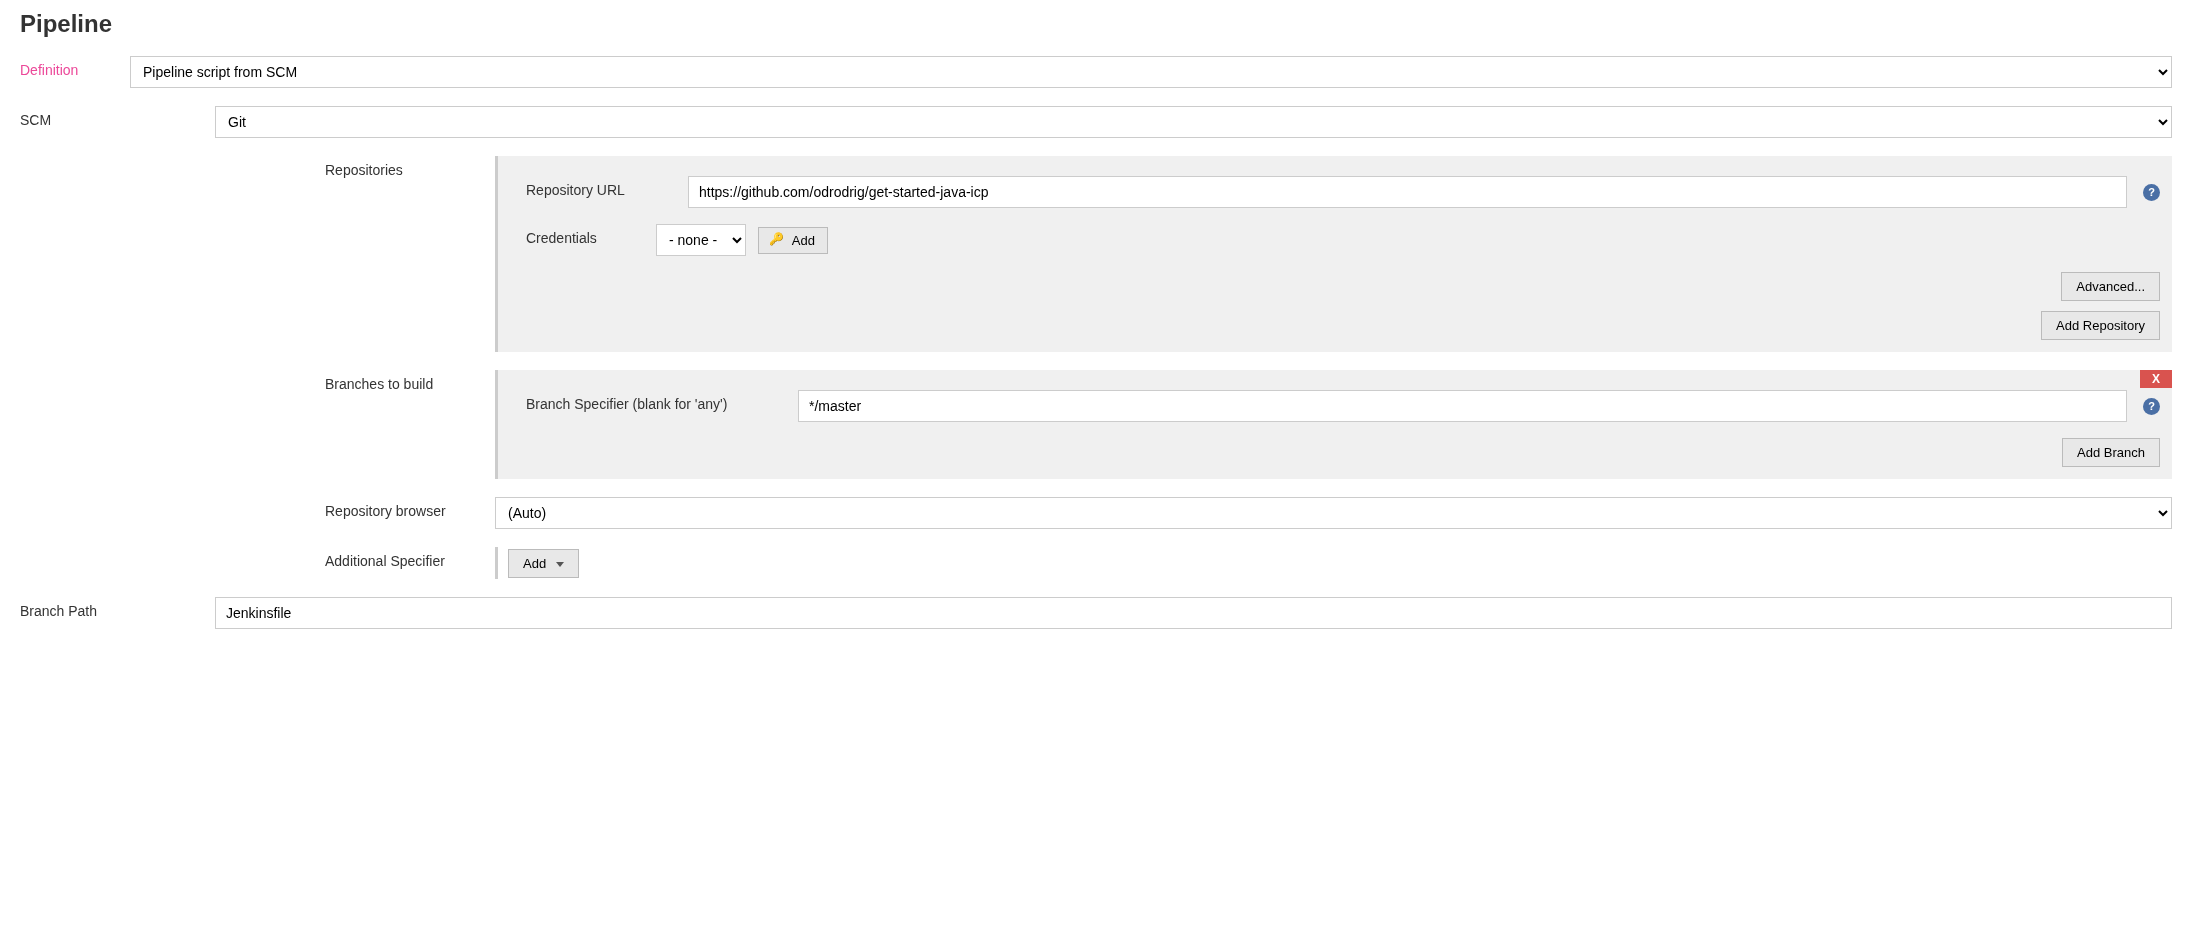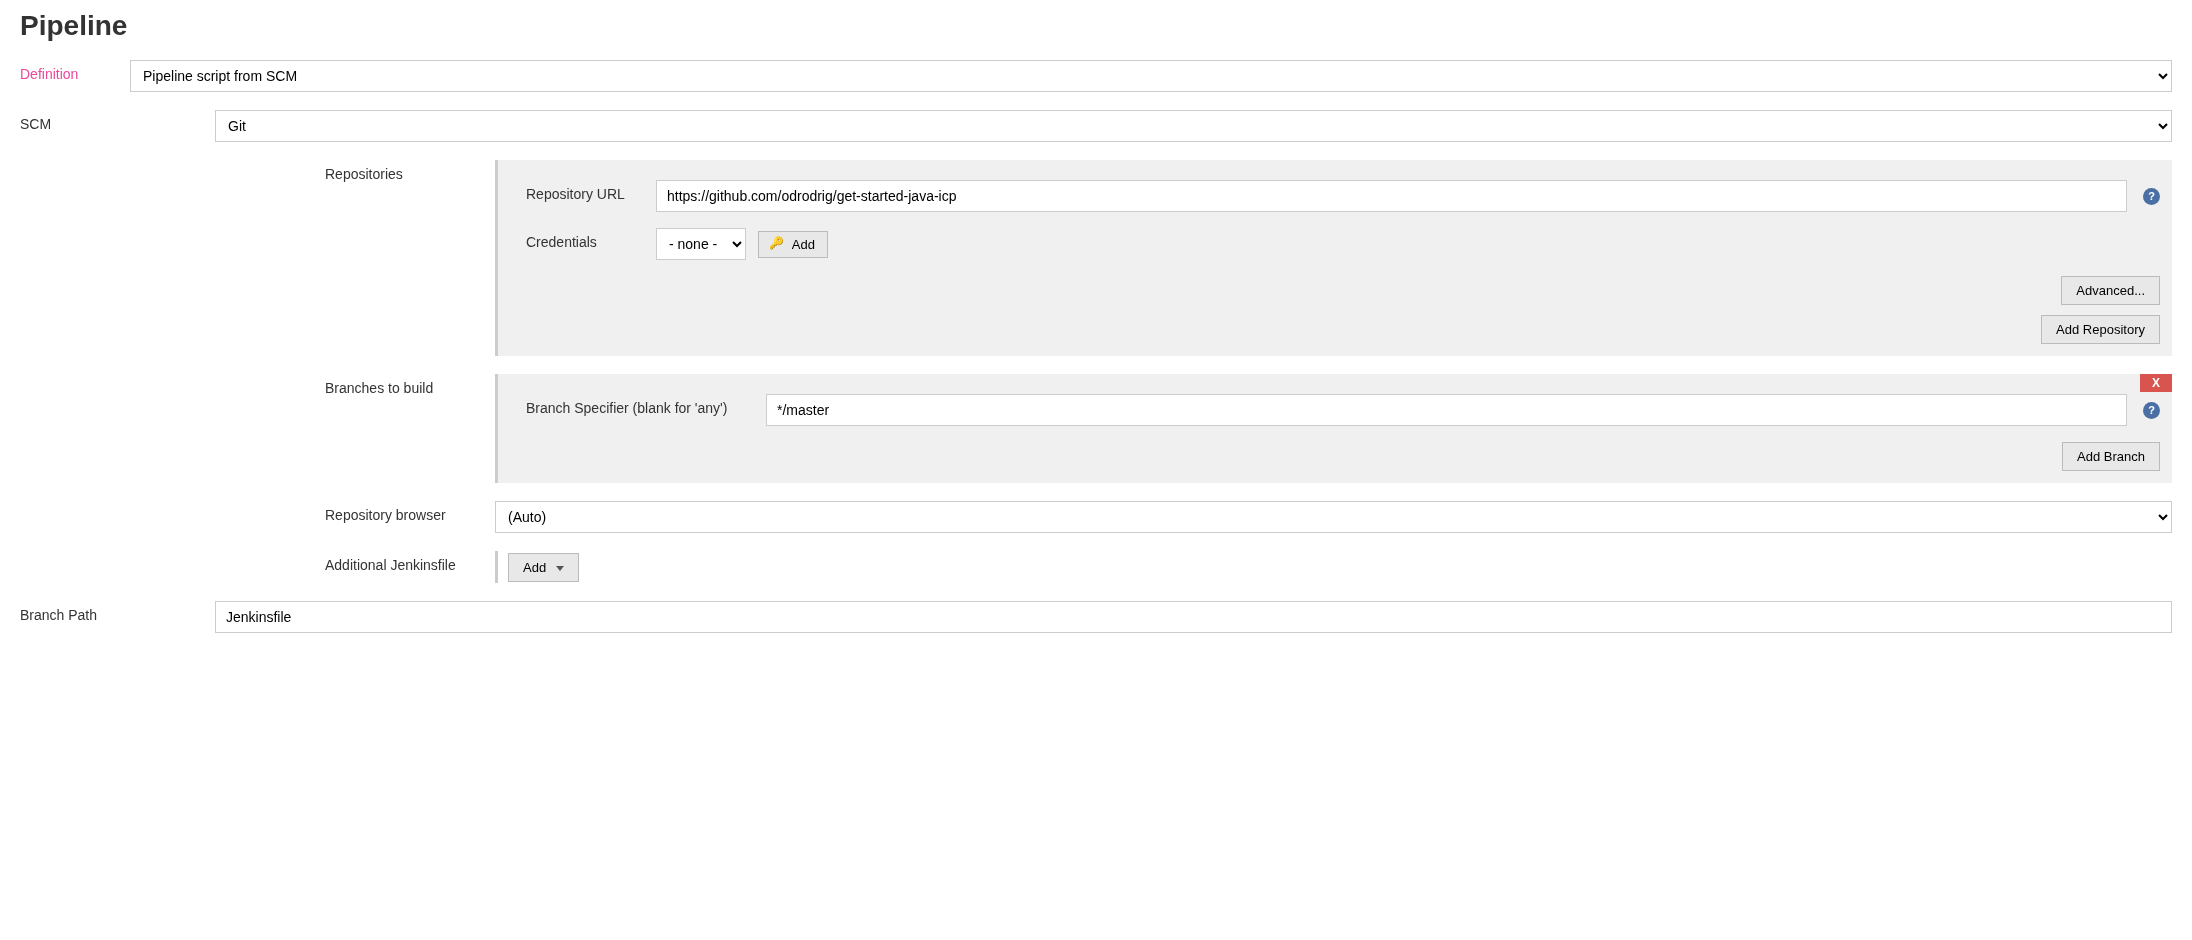--- a/index.html
+++ b/index.html
@@ -4,21 +4,21 @@
   <style>
     * { box-sizing: border-box; margin: 0; padding: 0; }
     body {
       font-family: Arial, Helvetica, sans-serif;
       font-size: 14px;
       color: #333;
       background: #fff;
       padding: 10px 20px;
     }
     h2.section-title {
-      font-size: 28px;
+      font-size: 24px;
       font-weight: bold;
       margin-bottom: 18px;
       color: #333;
     }
     .form-row {
       display: flex;
       align-items: flex-start;
       margin-bottom: 18px;
     }
     .label-col-1 { width: 110px; padding-top: 6px; color: #ec4899; }
@@ -138,20 +138,21 @@
       border-left: 3px solid #ccc;
       padding-left: 10px;
       display: flex;
       align-items: center;
       min-height: 32px;
     }
     .input-with-help {
       display: flex;
       align-items: center;
       gap: 8px;
+      margin-left: 32px;
     }
     .input-with-help > input,
     .input-with-help > select { flex: 1; }
   </style>
 </head>
 <body>
 
 <h2 class="section-title">Pipeline</h2>
 
 <div class="form-row">
@@ -227,21 +228,21 @@
 <div class="form-row indent-2">
   <div class="label-col-3">Repository browser</div>
   <div class="content-col">
     <select>
       <option>(Auto)</option>
     </select>
   </div>
 </div>
 
 <div class="form-row indent-2">
-  <div class="label-col-3">Additional Jenkinsfile</div>
+  <div class="label-col-3">Additional Specifier</div>
   <div class="content-col">
     <div class="panel-separator">
       <button class="btn">
         <span>Add</span>
         <span class="chevron-down"></span>
       </button>
     </div>
   </div>
 </div>
 

